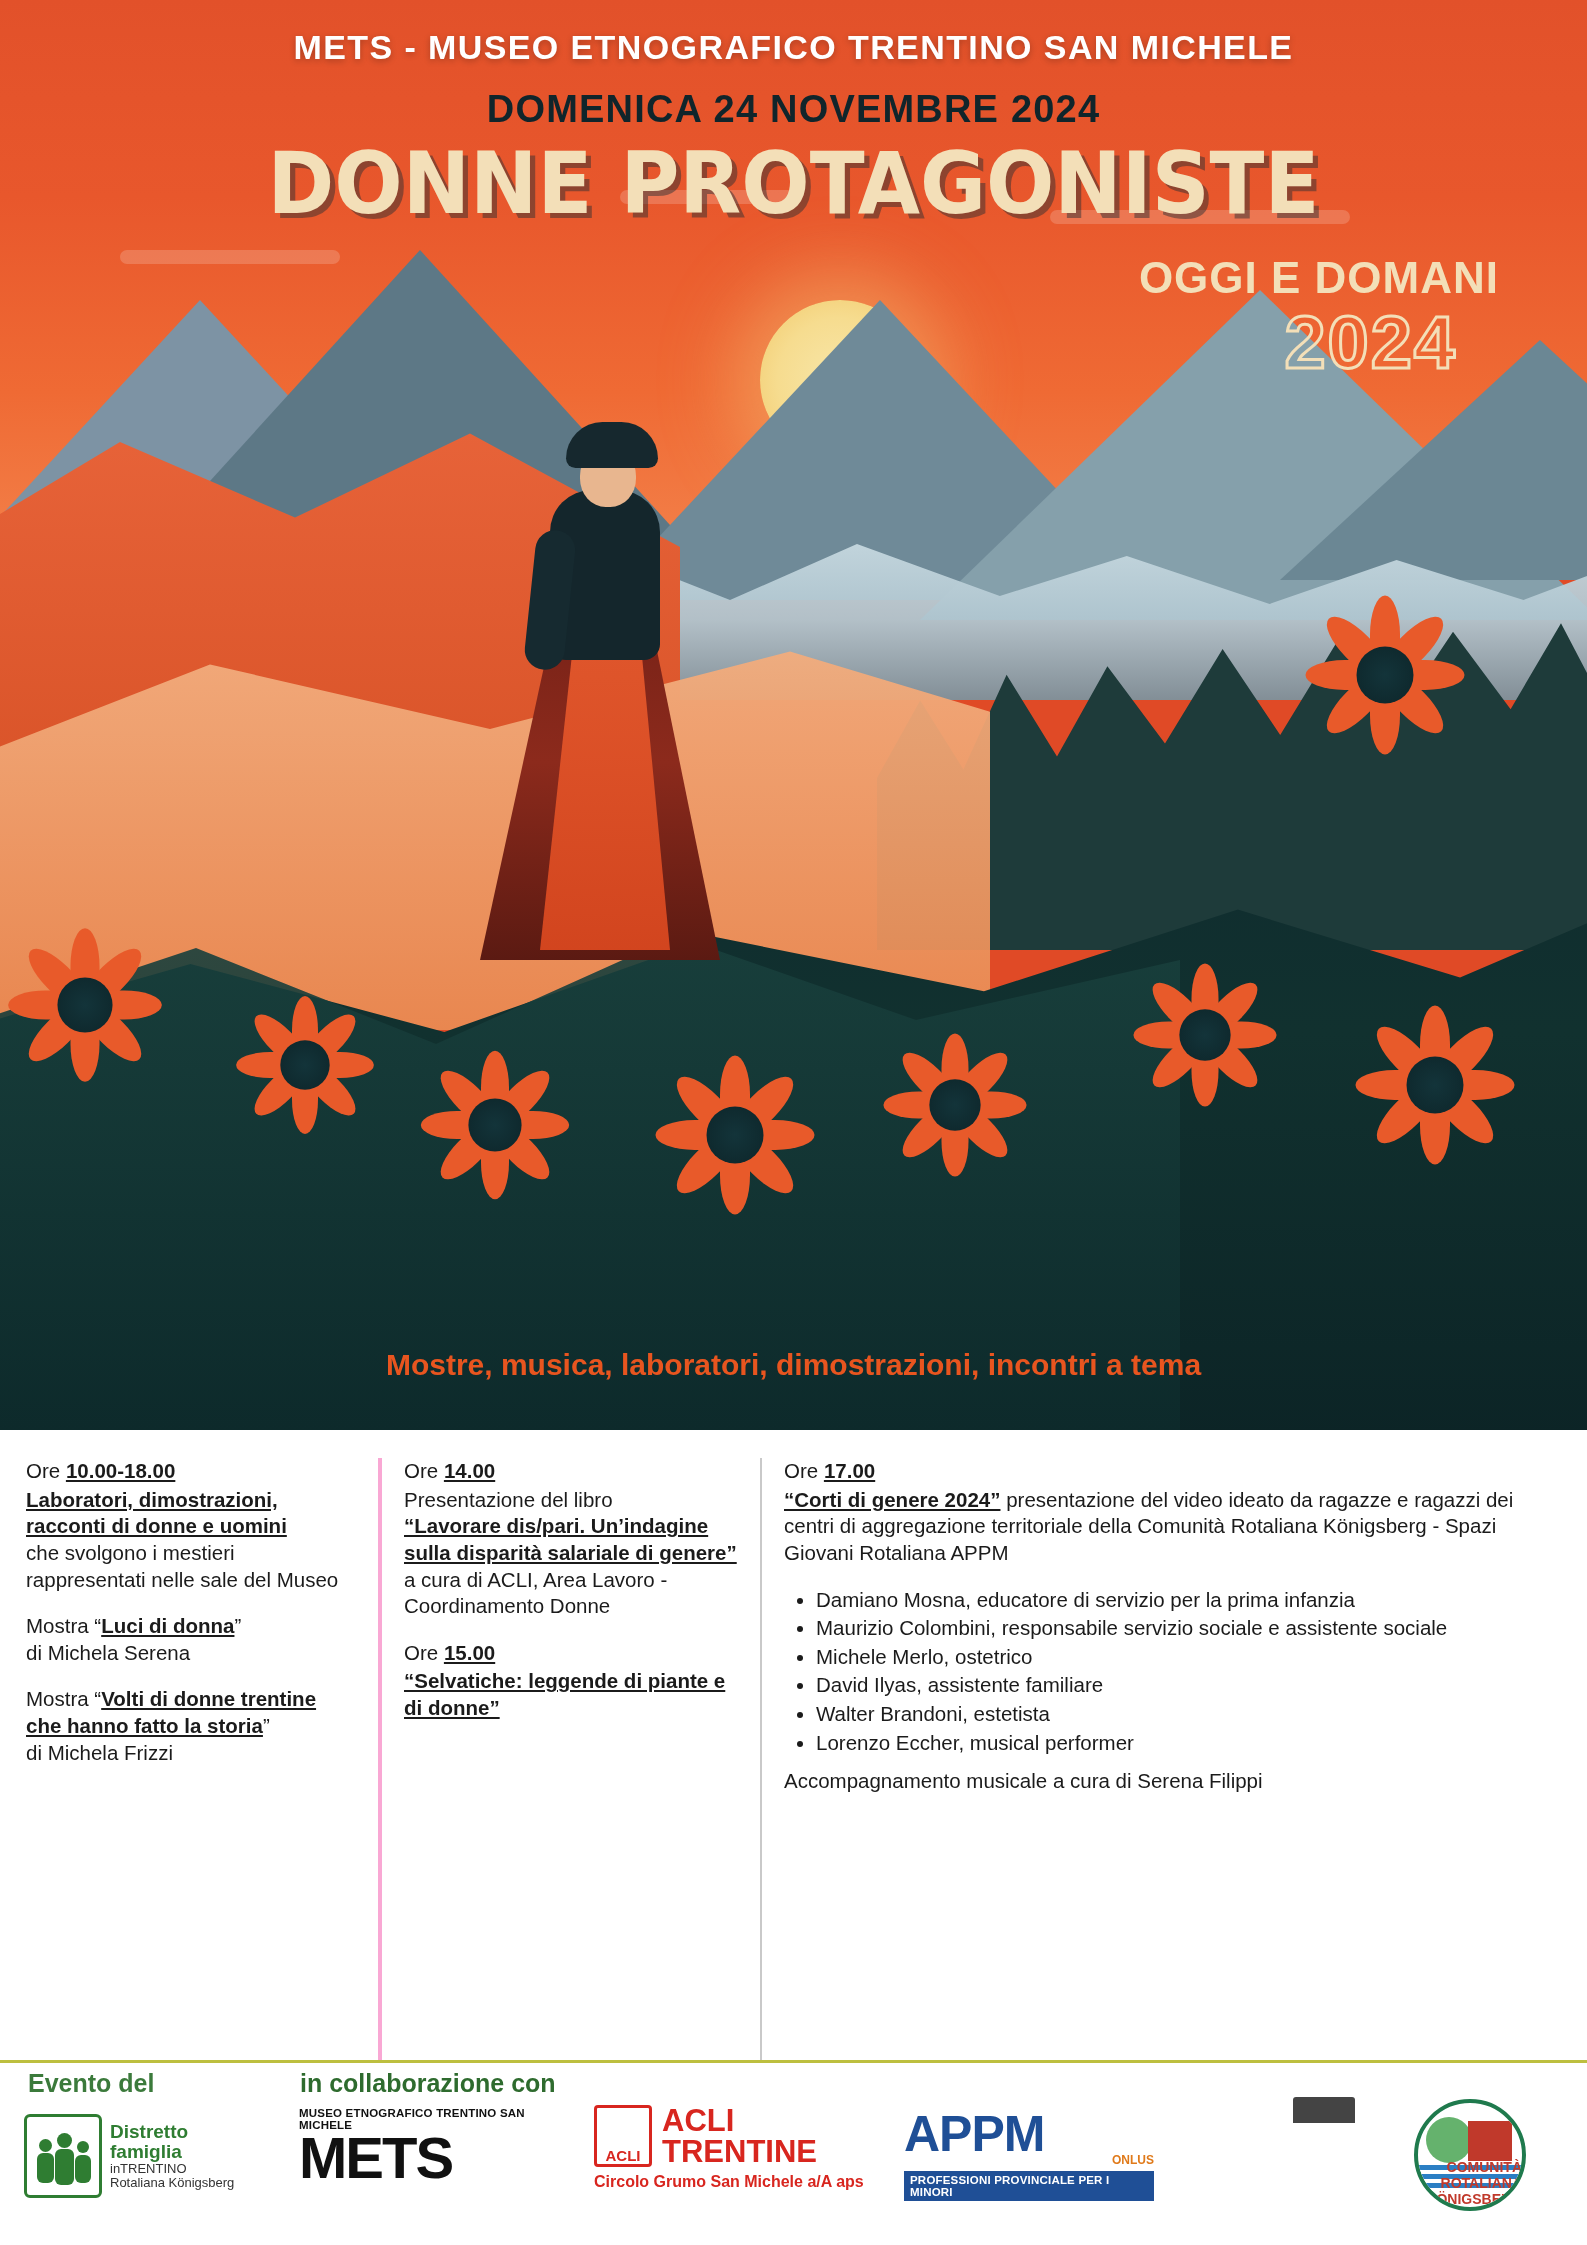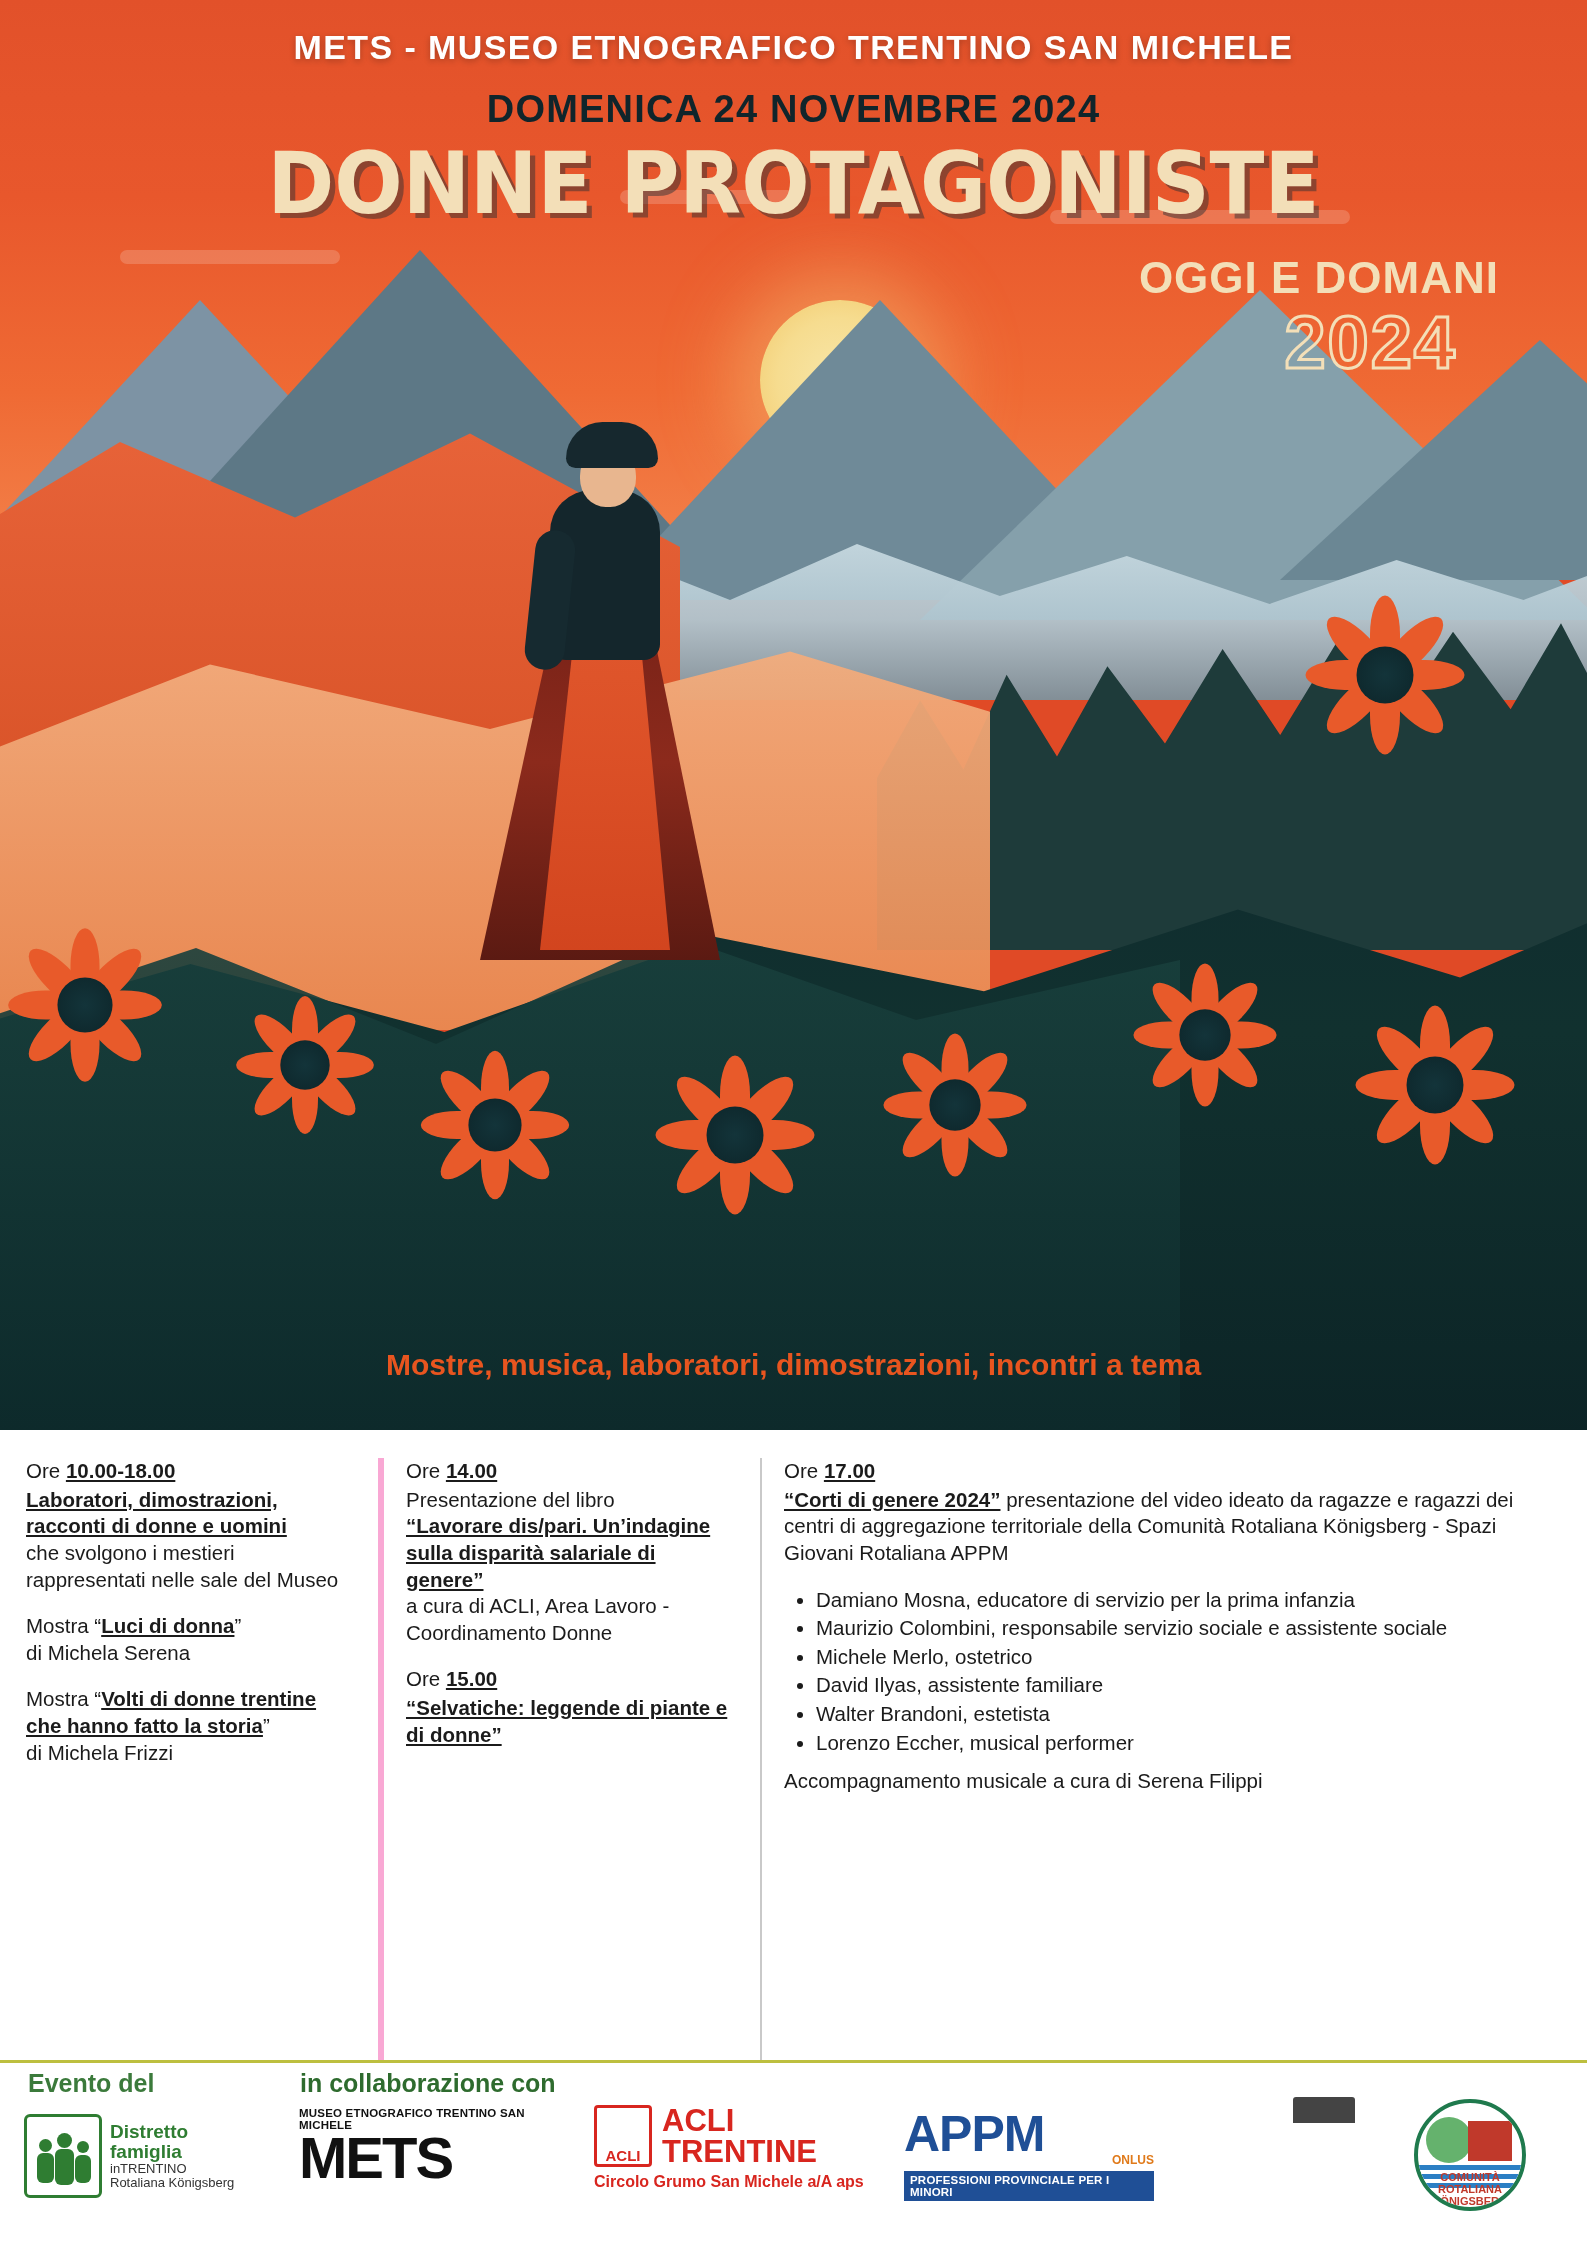--- a/index.html
+++ b/index.html
@@ -234,21 +234,21 @@
     display: flex;
     gap: 0;
   }
   .col {
     position: relative;
     font-size: 20.5px;
     line-height: 1.30;
     color: #1b1b1b;
   }
   .col-1 { width: 352px; padding-right: 22px; }
-  .col-2 { width: 382px; padding: 0 22px; border-left: 6px solid #f9a8d4; }
+  .col-2 { width: 382px; padding: 0 22px; border-left: 4px solid #f9a8d4; }
   .col-3 { width: 800px; padding-left: 22px; border-left: 2px solid #c9c9c9; }
   .blk { margin-bottom: 20px; }
   .ore { margin-bottom: 2px; }
   .ore b { font-weight: bold; }
   b { font-weight: bold; text-decoration: underline; }
   .col-3 ul {
     margin: 4px 0 12px 0;
     padding-left: 32px;
   }
   .col-3 li { margin-bottom: 2px; }
@@ -308,21 +308,21 @@
   .com-shield .moon { position:absolute; left:12px; top:26px; width:26px; height:26px; border-radius:50%; background:#f3dfb8;}
   .com-txt { font-size: 19px; color:#111; line-height:1.15;}
   .com-row { display:flex; align-items:center; gap:12px;}
 
   
   .logo-rot { left: 1390px; top: 2px; width: 160px; height: 120px;}
   .rot-circle { width: 112px; height: 112px; border-radius: 50%; border: 4px solid #1f7a4d; background: #fff; position: relative; overflow: hidden;}
   .rot-green { position:absolute; left:8px; top:14px; width:46px; height:46px; border-radius:50%; background:#4aa553; opacity:.85;}
   .rot-red { position:absolute; right:10px; top:18px; width:44px; height:40px; background:#c0392b;}
   .rot-blue { position:absolute; left:0; bottom:16px; width:100%; height:26px; background: repeating-linear-gradient(180deg,#2b7fc4 0 5px,#fff 5px 9px);}
-  .rot-txt { position:absolute; left:0; bottom:0; width:100%; text-align:center; font-size:11px; font-weight:bold; color:#c0392b;}
+  .rot-txt { position:absolute; left:0; bottom:0; width:100%; text-align:right; font-size:14px; font-weight:bold; color:#c0392b;}
 </style>
 </head>
 <body>
 
 <div class="poster">
   <div class="sky"></div>
   <div class="sun"></div>
   <div class="cloud" style="left:120px; top:250px; width:220px;"></div>
   <div class="cloud" style="left:1050px; top:210px; width:300px;"></div>
   <div class="cloud" style="left:620px; top:190px; width:180px;"></div>

